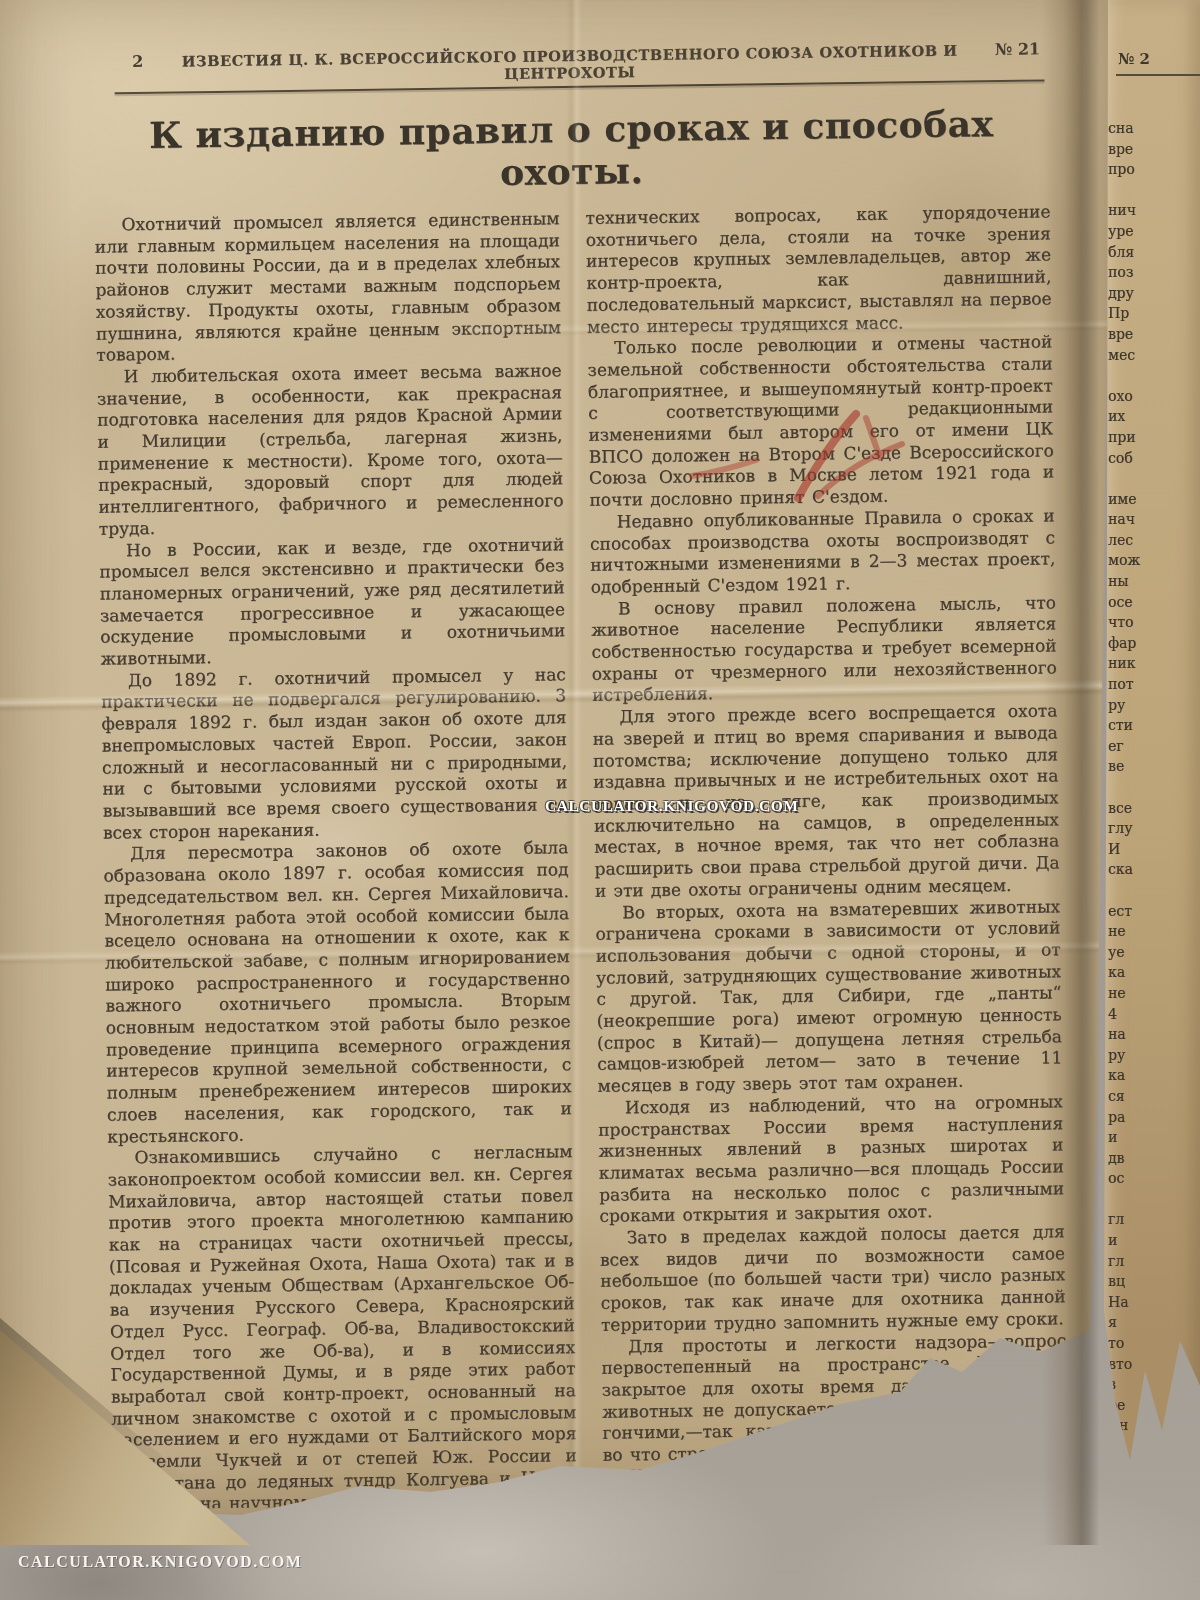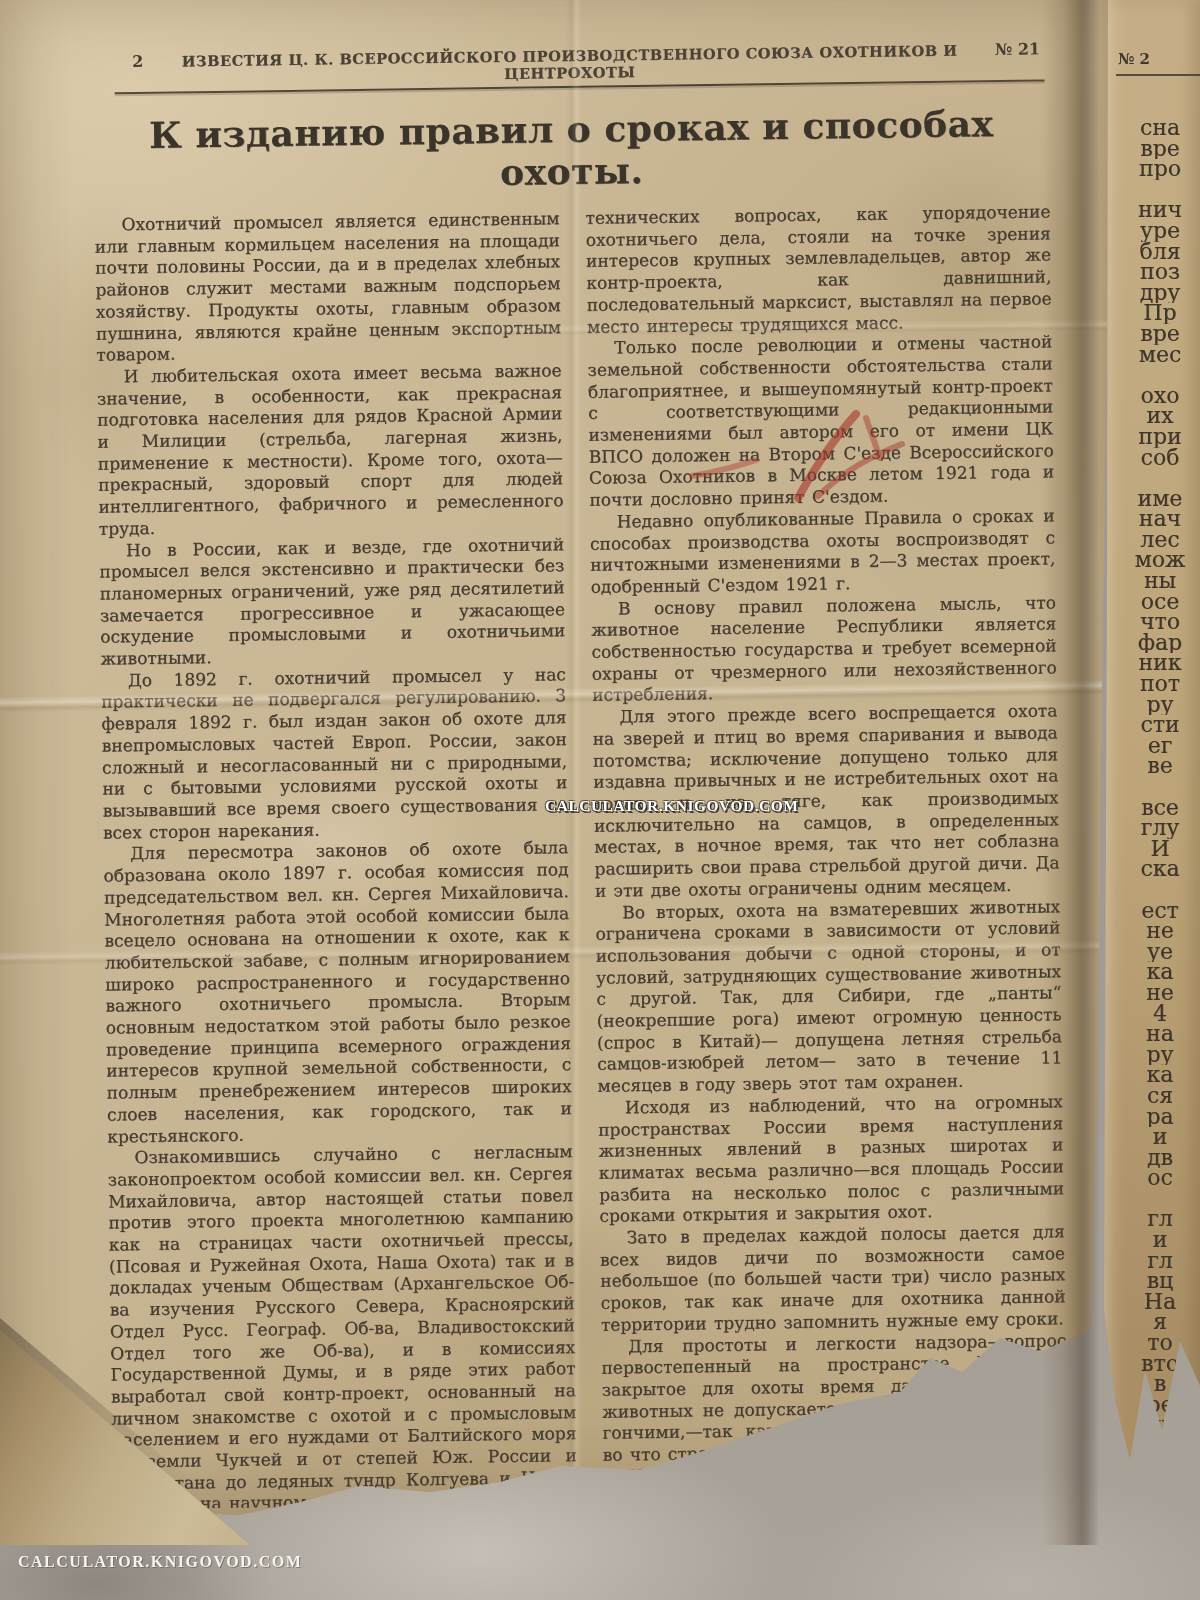--- a/index.html
+++ b/index.html
@@ -79,22 +79,22 @@
   #fold-gap{position:absolute;left:1042px;top:0;width:72px;height:1545px;z-index:2;pointer-events:none;
     background:linear-gradient(90deg,rgba(0,0,0,0) 0%,rgba(95,75,45,.20) 30%,rgba(55,42,22,.40) 55%,rgba(32,26,18,.28) 63%,rgba(0,0,0,0) 80%);}
 
   
   #paper-sliver{position:absolute;left:1100px;top:0;width:100px;height:1490px;z-index:3;color:#3e362a;
     background:linear-gradient(180deg,#c6af87 0%,#bda478 55%,#aa8f66 90%);
     clip-path:polygon(8% 0,100% 0,100% 93%,80% 90%,62% 96%,45% 92%,30% 98%,15% 94%,4% 88%,7% 40%);
     box-shadow:inset 16px 0 20px -10px rgba(255,246,226,.5), inset -8px 0 16px rgba(90,70,40,.25);}
   #sliver-issue{position:absolute;left:18px;top:50px;font-size:15px;font-weight:bold;}
   #sliver-rule{position:absolute;left:16px;top:74px;width:84px;height:2px;background:#564a39;}
-  #sliver-frags{position:absolute;left:20px;top:118px;width:80px;font-size:22px;line-height:20.6px;
-    text-shadow:.4px .3px .3px rgba(60,50,40,.5);text-align:center;}
+  #sliver-frags{position:absolute;left:8px;top:118px;width:80px;font-size:14px;line-height:20.6px;
+    text-shadow:.4px .3px .3px rgba(60,50,40,.5);}
   .frag-line{margin:0;height:20.6px;overflow:hidden;}
 
   
   .watermark{position:absolute;z-index:6;font-family:Liberation Serif, serif;font-weight:bold;color:#ffffff;white-space:nowrap;}
   #wm-middle{left:545px;top:797px;font-size:15.5px;letter-spacing:.5px;
     text-shadow:1.5px 1.5px 0 rgba(45,42,38,.9),-1px -1px 0 rgba(45,42,38,.55),1px -1px 0 rgba(45,42,38,.55),-1px 1px 0 rgba(45,42,38,.55);}
   #wm-bottom{left:18px;top:1553px;font-size:16px;letter-spacing:1.5px;color:#f6f4f0;
     text-shadow:1px 1px 0 rgba(90,86,80,.6);}
 </style>
 </head>

